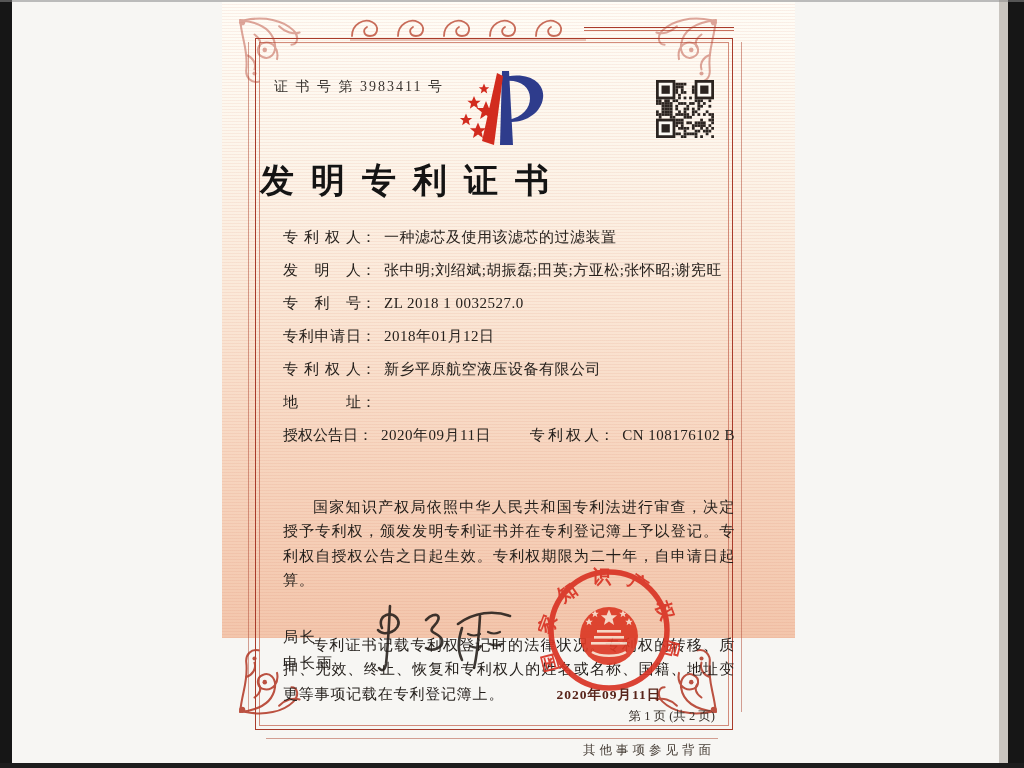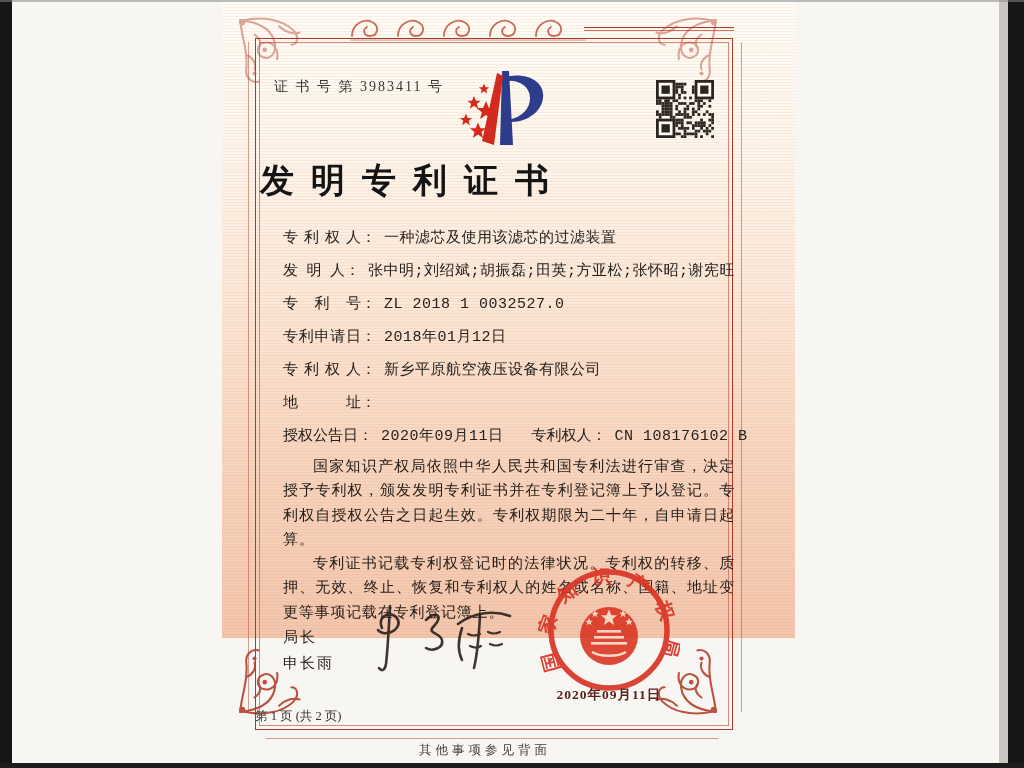--- a/index.html
+++ b/index.html
@@ -43,40 +43,40 @@
   #qr-code { position:absolute; left:434px; top:78px; width:58px; height:58px; }
 
   #doc-title { position:absolute; left:21px; top:156px; width:478px; text-align:left;
     font-size:34px; font-weight:700; color:#141414; letter-spacing:17px; text-indent:17px; }
 
   
   #fields { position:absolute; left:61px; top:226px; width:452px; display:flex; flex-direction:column; gap:13px; }
   .frow { display:flex; align-items:baseline; height:20px; font-size:15px; color:#26211d; white-space:nowrap; }
   .flabel { display:inline-block; width:78px; text-align:justify; text-align-last:justify; text-justify:inter-character; }
   .fcolon { margin-right:8px; }
-  .fvalue { letter-spacing:.5px;font-family:Liberation Mono, monospace; }
+  .fvalue { letter-spacing:.5px; }
   .fvalue-fixed { width:136px; }
   .flabel2 { margin-left:28px; }
 
   
   #body-text { position:absolute; left:61px; top:452px; width:452px; font-size:15px; line-height:1.62;
     color:#221d19; text-align:justify; letter-spacing:.8px; }
-  #body-text p { text-indent:2em; }
+  #body-text p { text-indent:2em;margin-top:41px; }
 
   
   #director { position:absolute; left:61px; top:622px; font-size:15px; color:#221d19; line-height:1.75; letter-spacing:2px; }
   #signature { position:absolute; left:140px; top:596px; width:160px; height:84px; }
 
   
   #seal { position:absolute; left:316px; top:562px; width:142px; height:128px; }
   #seal-date { position:absolute; left:316px; top:684px; width:142px; text-align:center;
     font-size:13.5px; font-weight:700; color:#58241a; letter-spacing:1px; }
 
-  #footer-page { position:absolute; left:33px; top:706px; width:460px; text-align:left; font-size:12.5px; color:#38302a; }
-  #back-note { position:absolute; left:33px; top:740px; width:460px; text-align:center;
+  #footer-page { position:absolute; left:33px; top:706px; width:460px; text-align:right; font-size:12.5px; color:#38302a; }
+  #back-note { position:absolute; left:33px; top:740px; width:460px; text-align:right;
     font-size:12.5px; color:#453c34; letter-spacing:4px; }
 </style>
 </head>
 <body>
 
 <svg width="0" height="0" style="position:absolute">
   <defs>
     <g id="flourish-def" fill="none" stroke="#b5402e" stroke-width="2" stroke-linecap="round">
       <path d="M6,74 C26,72 38,64 40,50 C41,41 35,35 28,38 C21,41 22,51 30,52 C38,53 44,46 42,36"></path>
       <path d="M6,74 C8,54 14,44 12,26 C11,18 17,12 24,14"></path>

